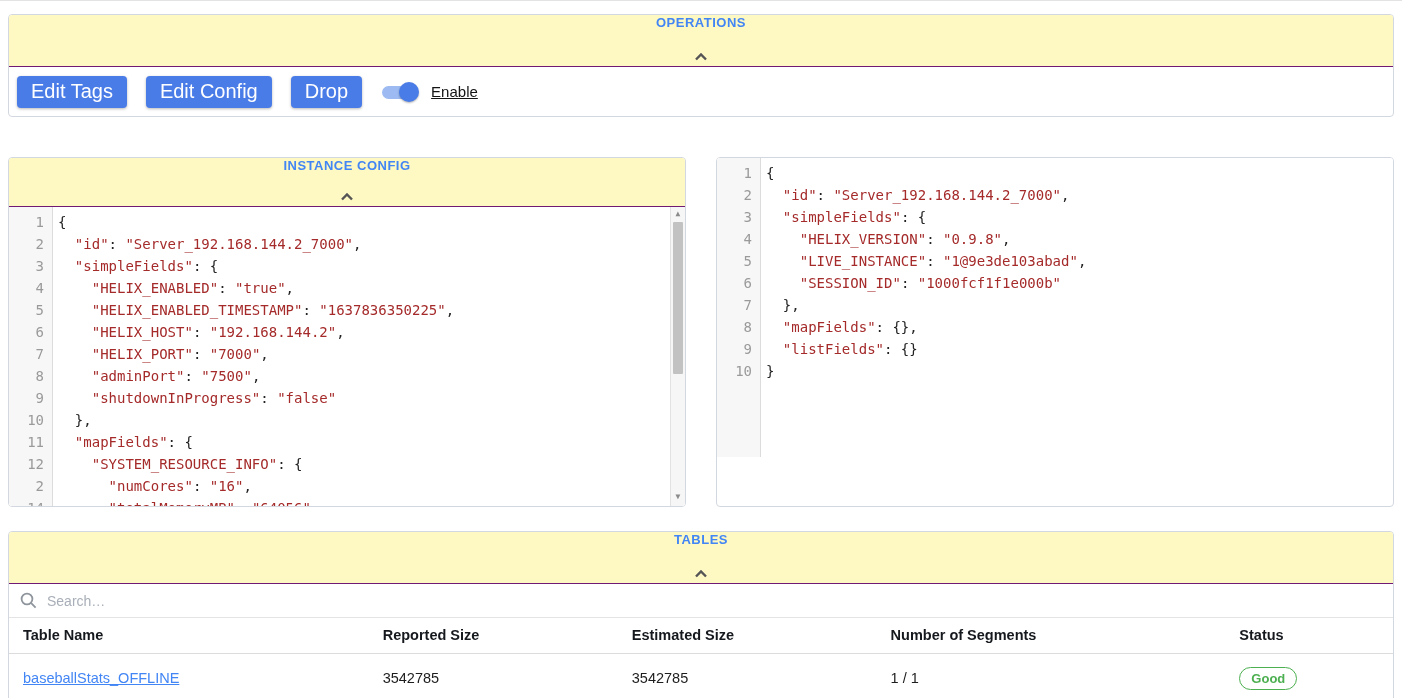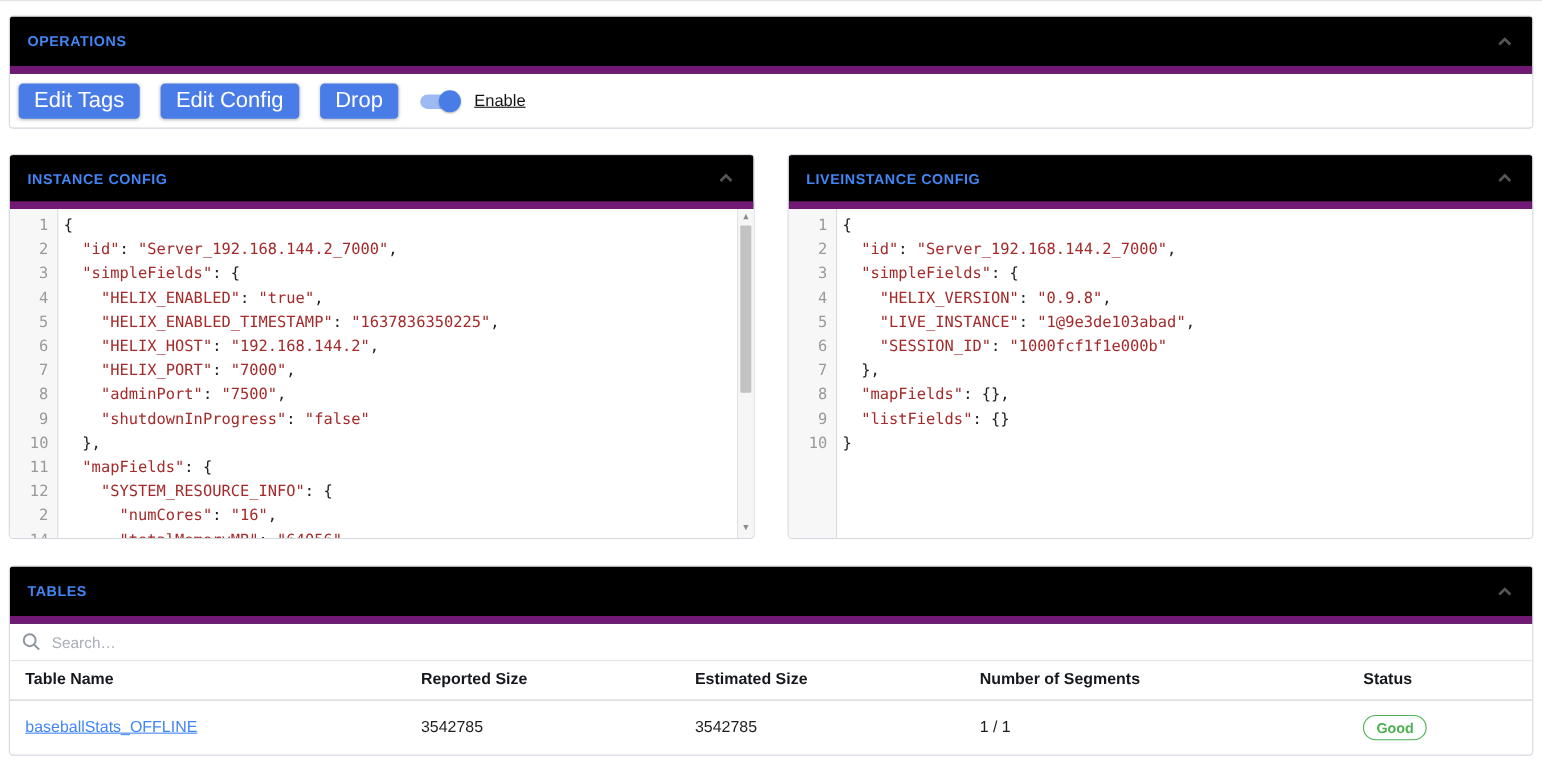--- a/index.html
+++ b/index.html
@@ -2,38 +2,38 @@
 <html style="--accent: #4285f4; --button: #4a7ce8; --code-string: #a52a2a; --badge-good: #4caf50;"><head>
 <meta charset="utf-8">
 <style>
   * { margin:0; padding:0; box-sizing:border-box; }
   html,body { width:1402px; height:698px; background:#fff; overflow:hidden;
     font-family:"Liberation Sans","DejaVu Sans",sans-serif; color:#1d1d1d; }
   .top-rule { border-top:1px solid #e3e3e3; width:100%; }
   .page { padding:13px 8px 0 8px; }
 
   .panel { border:1px solid #d3d8e0; border-radius:4px; background:#fff; overflow:hidden; }
-  .panel-header { background:#000000; border-bottom:7px solid #701a75; height:52px;
-    display:flex; align-items:center; justify-content:space-between; padding:0 16px; }
+  .panel-header { background:#fef9c3; border-bottom:1px solid #701a75; height:52px;
+    display:flex; align-items:center; justify-content:space-between; padding:0 16px;flex-direction:column; }
   .panel-title { color:var(--accent); font-weight:700; font-size:13px; letter-spacing:.5px; }
   .chev { display:flex; align-items:center; cursor:pointer; }
 
   
   .ops-body { display:flex; align-items:center; padding:8px; height:49px; }
   .btn { background:var(--button); color:#fff; border:none; border-radius:4px;
     height:32px; padding:0 14px; font-size:20px; font-family:inherit;
     box-shadow:0 1px 3px rgba(0,0,0,.28); cursor:pointer; margin-right:19px; }
   .switch { position:relative; width:38px; height:24px; display:inline-block; cursor:pointer; margin-right:12px; }
   .switch .track { position:absolute; left:1px; top:6px; width:33px; height:13px; border-radius:7px; background:#9dbbf2; }
   .switch .thumb { position:absolute; right:0; top:2px; width:20px; height:20px; border-radius:50%;
     background:var(--button); box-shadow:0 1px 2px rgba(0,0,0,.3); }
   .toggle-label { font-size:15px; color:#141414;text-decoration:underline; }
 
   
-  .cfg-row { display:flex; gap:30px; margin-top:23px; }
+  .cfg-row { display:flex; gap:30px; margin-top:40px; }
   .cfg-panel { flex:1; }
   .cfg-panel .panel-header { height:49px; }
   .editor { position:relative; height:299px; overflow:hidden; background:#fff;
     font-family:"DejaVu Sans Mono","Liberation Mono",monospace; font-size:14px; cursor:text; }
   .gutter-bg { position:absolute; left:0; top:0; bottom:0; width:44px;
     background:#f7f7f7; border-right:1px solid #dcdcdc; }
   .code { position:relative; padding-top:4px; }
   .cl { height:22px; line-height:22px; white-space:pre; }
   .ln { display:inline-block; width:44px; padding-right:9px; text-align:right;
     color:#9a9a9a; vertical-align:top; }
@@ -123,28 +123,20 @@
           </div>
         <div class="vscroll">
           <div class="sarrow up">▲</div>
           <div class="sthumb"></div>
           <div class="sarrow down">▼</div>
         </div>
       </div>
     </section>
 
     <section class="panel cfg-panel">
-      <header class="panel-header">
-        <span class="panel-title">LIVEINSTANCE CONFIG</span>
-        <span class="chev">
-          <svg width="18" height="18" viewBox="0 0 18 18">
-              <polyline points="4,11.5 9,6.5 14,11.5" fill="none" stroke="#555" stroke-width="2.4"></polyline>
-            </svg>
-        </span>
-      </header>
       <div class="editor">
         <div class="gutter-bg"></div>
         <div class="code">
             <div class="cl"><span class="ln">1</span><span class="lc">{</span></div>
             <div class="cl"><span class="ln">2</span><span class="lc">  <span class="str">"id"</span>: <span class="str">"Server_192.168.144.2_7000"</span>,</span></div>
             <div class="cl"><span class="ln">3</span><span class="lc">  <span class="str">"simpleFields"</span>: {</span></div>
             <div class="cl"><span class="ln">4</span><span class="lc">    <span class="str">"HELIX_VERSION"</span>: <span class="str">"0.9.8"</span>,</span></div>
             <div class="cl"><span class="ln">5</span><span class="lc">    <span class="str">"LIVE_INSTANCE"</span>: <span class="str">"1@9e3de103abad"</span>,</span></div>
             <div class="cl"><span class="ln">6</span><span class="lc">    <span class="str">"SESSION_ID"</span>: <span class="str">"1000fcf1f1e000b"</span></span></div>
             <div class="cl"><span class="ln">7</span><span class="lc">  },</span></div>

